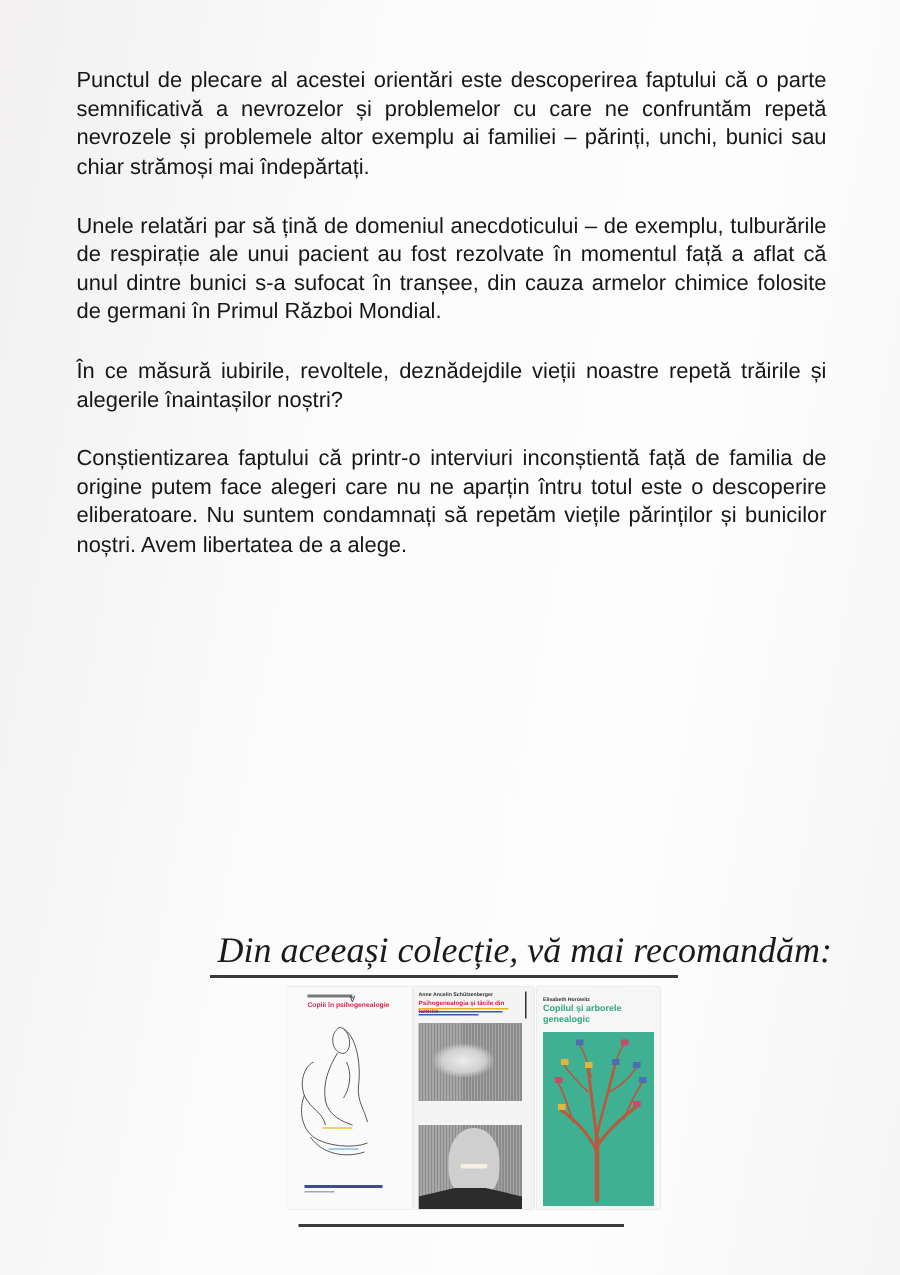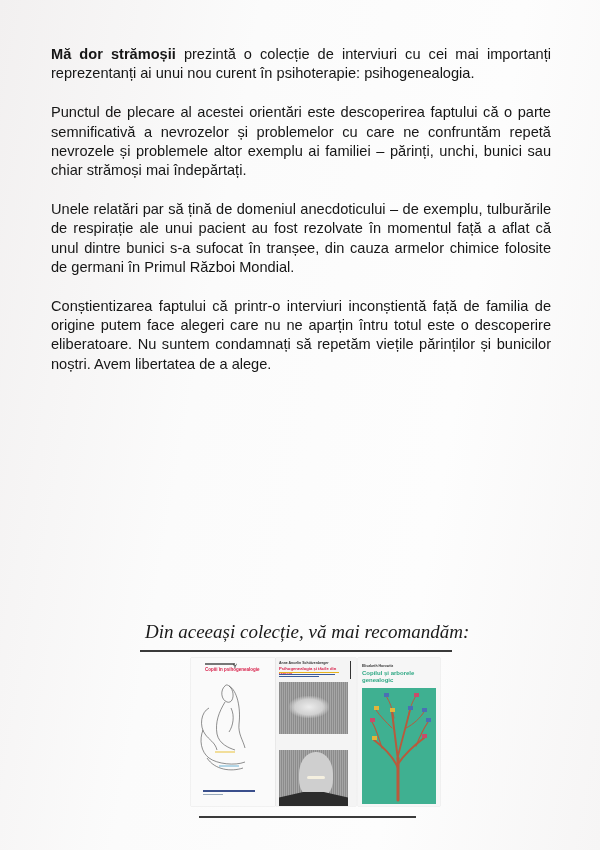--- a/index.html
+++ b/index.html
@@ -12,40 +12,40 @@
     }
     .blurb {
       position: absolute; left: 51px; top: 45px; width: 500px;
       font-size: 14.6px; line-height: 19.2px; text-align: justify;
     }
     .blurb p { margin: 0 0 20px 0; }
     .blurb b { font-weight: bold; }
     .recommend-title {
       position: absolute; left: 145px; top: 621px; width: 310px;
       font-family: "Liberation Serif", serif; font-style: italic;
-      font-size: 19px; color: #1a1a1a; white-space: nowrap;
+      font-size: 24px; color: #1a1a1a; white-space: nowrap;
     }
     .rule-top { position: absolute; left: 140px; top: 650px; width: 312px; height: 2px; background: #3a3a3a; }
     .rule-bottom { position: absolute; left: 199px; top: 816px; width: 217px; height: 2px; background: #3b3b3b; }
     .cover { position: absolute; top: 658px; height: 148px; box-shadow: 0 0 1px #bbb; overflow: hidden; }
     .cover1 { left: 191px; width: 84px; background: #fafafa; }
     .cover2 { left: 276px; width: 80px; background: #f4f4f4; }
     .cover3 { left: 358px; width: 82px; background: #f6f6f6; }
     .c-author { position: absolute; font-size: 3.5px; font-weight: bold; color: #333; }
     .c-title { position: absolute; font-size: 5px; font-weight: bold; line-height: 6px; }
     .photo { position: absolute; background: repeating-linear-gradient(90deg, #8c8c8c 0 1px, #a6a6a6 1px 2px); }
     .teal { position: absolute; background: #3fb091; }
   </style>
 </head>
 <body>
 
 <div class="blurb">
-  <p><b>Mă dor strămoșii</b><span> prezintă o colecție de interviuri cu cei mai importanți reprezentanți ai unui nou curent în psihoterapie: psihogenealogia.</span></p>
   <p>Punctul de plecare al acestei orientări este descoperirea faptului că o parte semnificativă a nevrozelor și problemelor cu care ne confruntăm repetă nevrozele și problemele altor exemplu ai familiei – părinți, unchi, bunici sau chiar strămoși mai îndepărtați.</p>
   <p>Unele relatări par să țină de domeniul anecdoticului – de exemplu, tulburările de respirație ale unui pacient au fost rezolvate în momentul față a aflat că unul dintre bunici s-a sufocat în tranșee, din cauza armelor chimice folosite de germani în Primul Război Mondial.</p>
+  <p>În ce măsură iubirile, revoltele, deznădejdile vieții noastre repetă trăirile și alegerile înaintașilor noștri?</p>
   <p>Conștientizarea faptului că printr-o interviuri inconștientă față de familia de origine putem face alegeri care nu ne aparțin întru totul este o descoperire eliberatoare. Nu suntem condamnați să repetăm viețile părinților și bunicilor noștri. Avem libertatea de a alege.</p>
 </div>
 
 <div class="recommend-title">Din aceeași colecție, vă mai recomandăm:</div>
 <div class="rule-top"></div>
 
 <div class="cover cover1">
   <div class="c-author" style="left:14px;top:5px;width:30px;height:2px;background:#777;"></div>
   <div style="position:absolute;left:42px;top:4px;font-size:6px;color:#333;">Ɐ</div>
   <div class="c-title" style="left:14px;top:9px;width:60px;color:#d8204a;font-size:4.5px;">Copiii în psihogenealogie</div>

